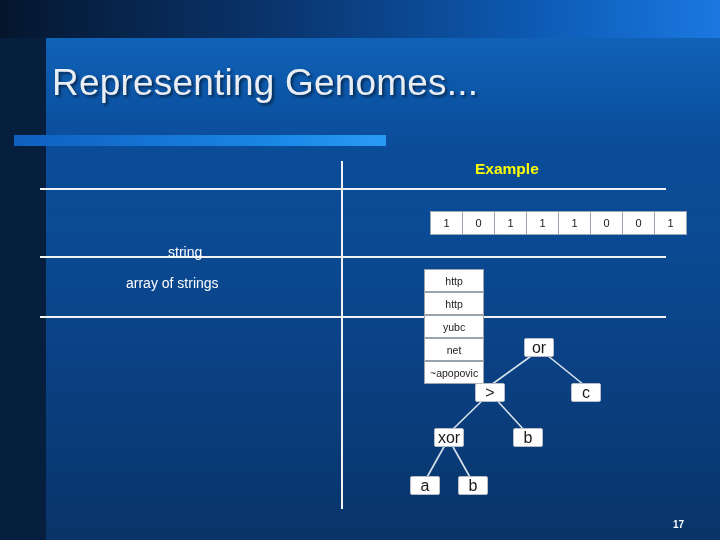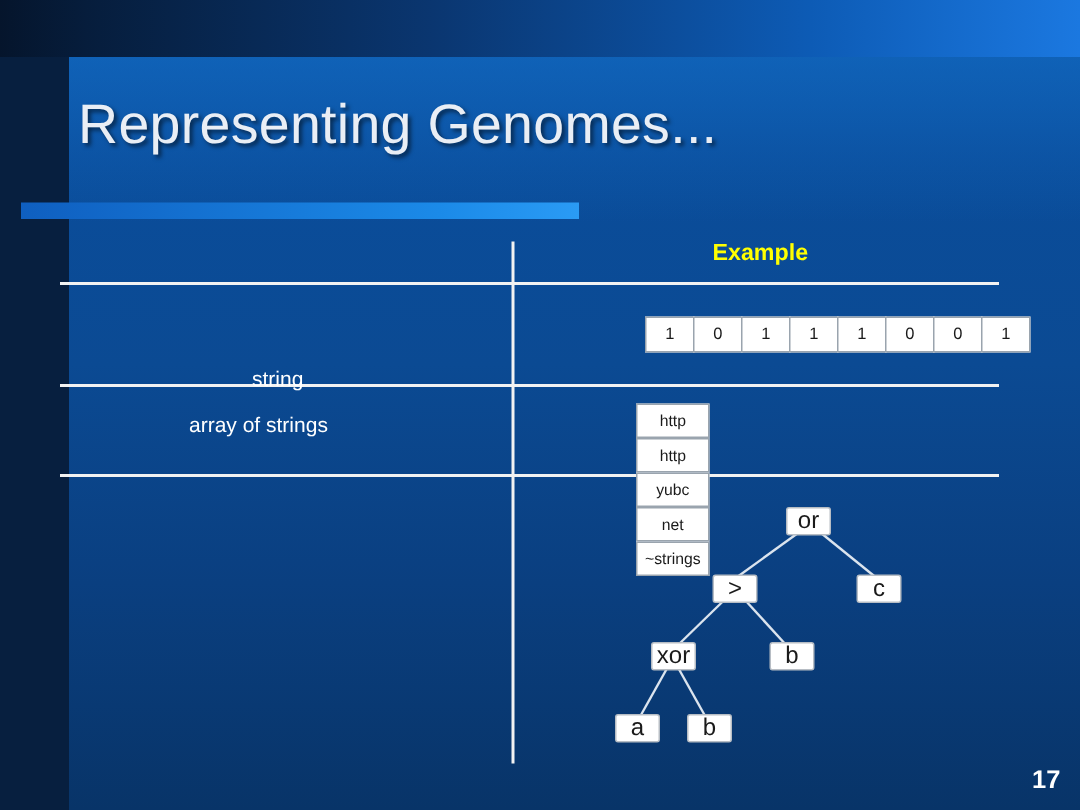--- a/index.html
+++ b/index.html
@@ -179,24 +179,24 @@
     color: #1a1a1a;
     font-size: 16px;
     display: flex;
     align-items: center;
     justify-content: center;
     border-radius: 2px;
   }
 
   .pagenum {
     position: absolute;
-    right: 13px;
+    right: 36px;
     bottom: 10px;
     color: #ffffff;
-    font-size: 17px;
+    font-size: 10px;
     font-weight: bold;
   }
 </style>
 </head>
 <body>
 
 <div class="slide">
   <div class="bg-base"></div>
   <div class="bg-leftband"></div>
   <div class="bg-topstrip2"></div>
@@ -225,21 +225,21 @@
       <div class="bit">0</div>
       <div class="bit">0</div>
       <div class="bit">1</div>
     </div>
 
     <div class="strs">
       <div class="str">http</div>
       <div class="str">http</div>
       <div class="str">yubc</div>
       <div class="str">net</div>
-      <div class="str">~strings</div>
+      <div class="str">~apopovic</div>
     </div>
 
     <div class="tree">
       <svg width="379" height="186">
 
         <line x1="197" y1="28" x2="150" y2="62" stroke="#dbe4ee" stroke-width="1.6"></line>
         <line x1="201" y1="28" x2="243" y2="62" stroke="#dbe4ee" stroke-width="1.6"></line>
 
         <line x1="146" y1="73" x2="110" y2="108" stroke="#dbe4ee" stroke-width="1.6"></line>
         <line x1="152" y1="73" x2="184" y2="108" stroke="#dbe4ee" stroke-width="1.6"></line>

